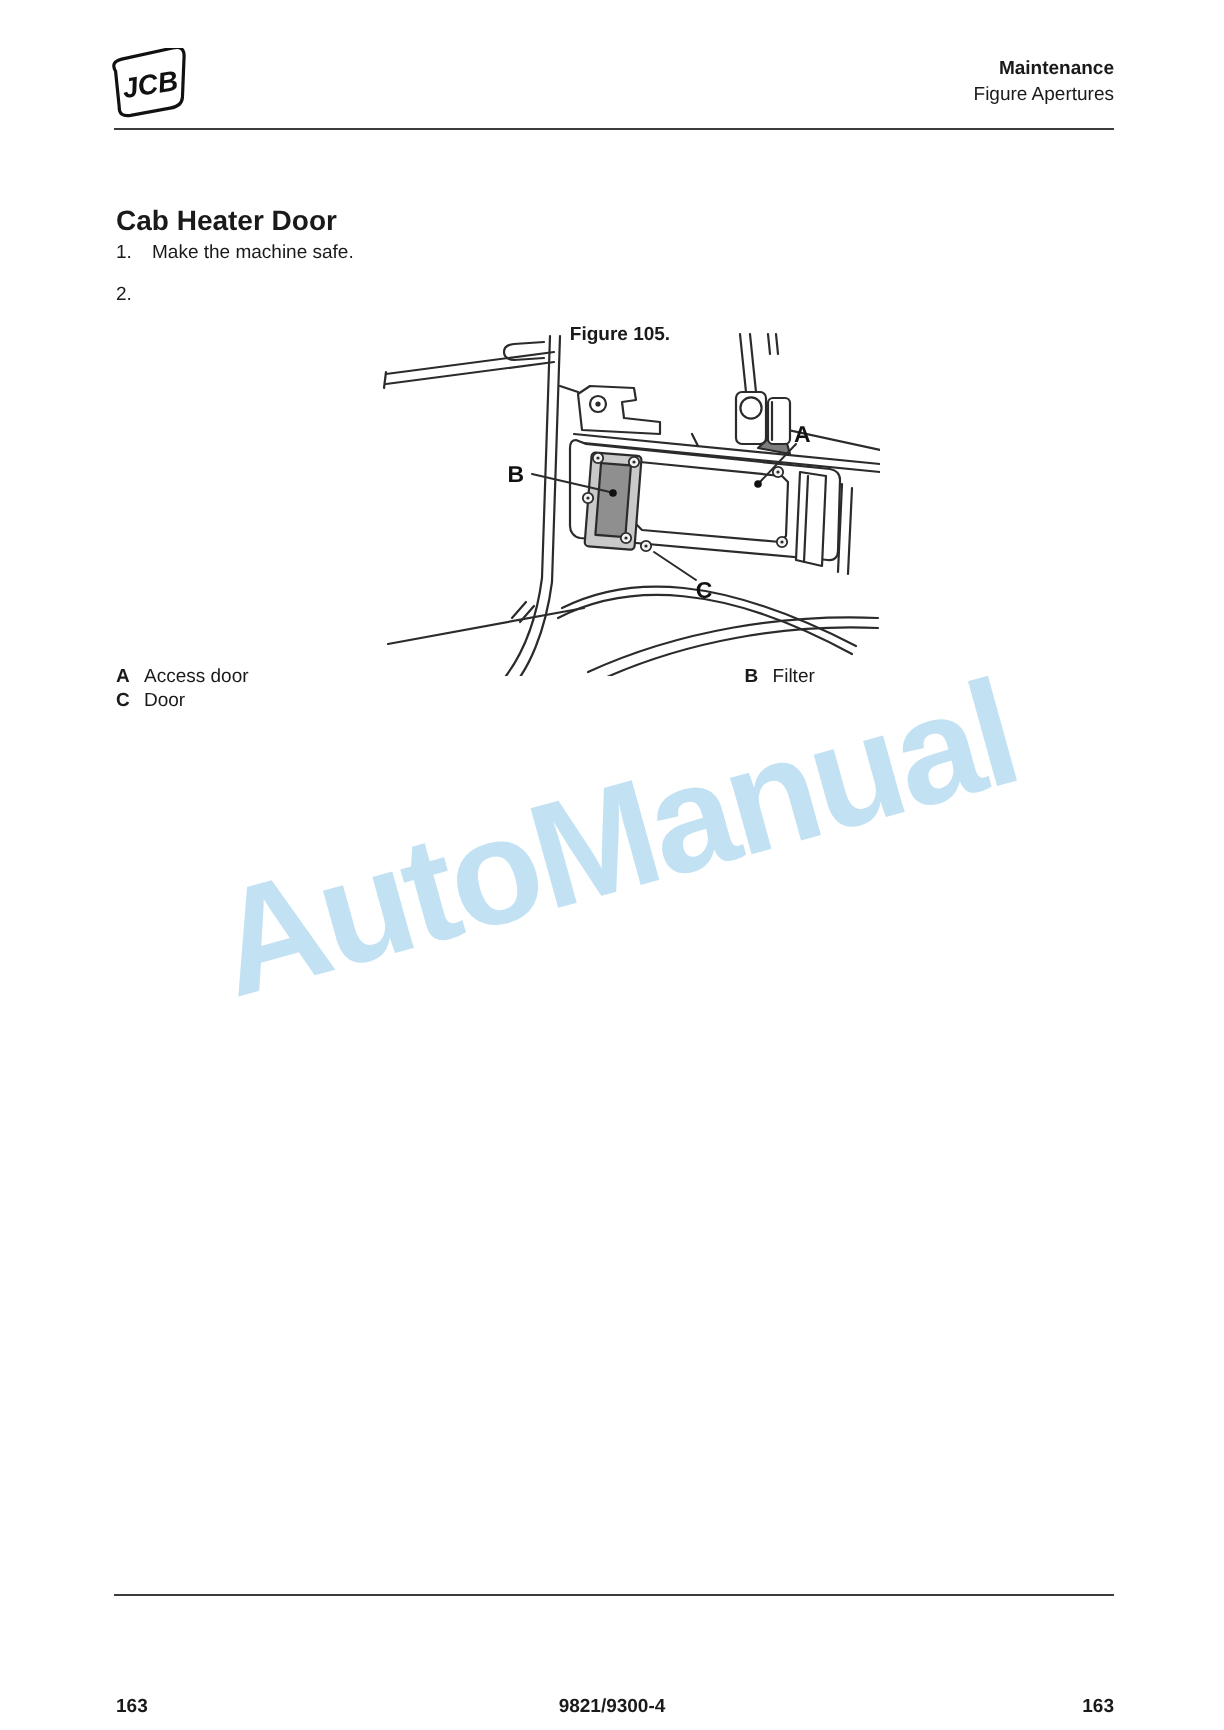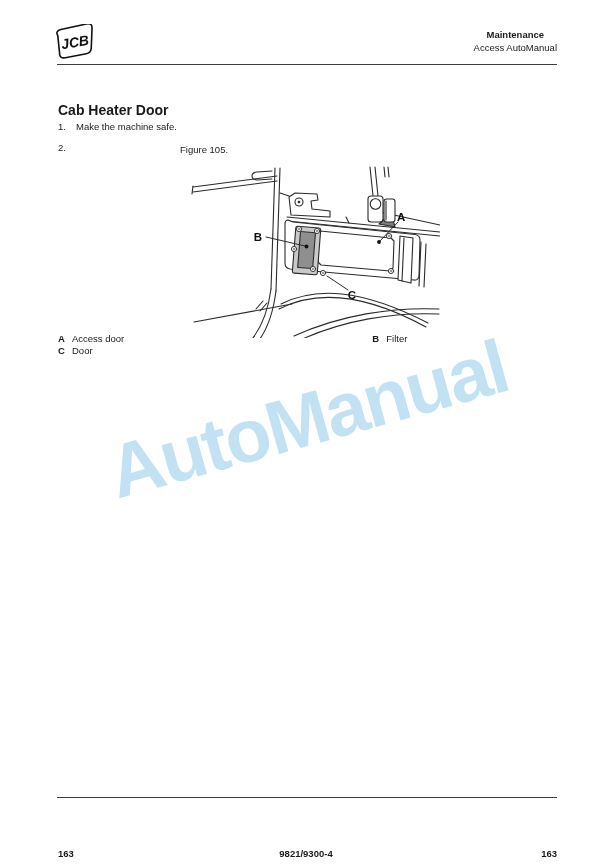--- a/index.html
+++ b/index.html
@@ -3,32 +3,32 @@
 <meta charset="utf-8">
 <style>
   html,body{margin:0;padding:0;}
   body{
     width:612px;height:865px;position:relative;background:#ffffff;
     font-family:"Liberation Sans", sans-serif;color:#1a1a1a;overflow:hidden;
   }
   .abs{position:absolute;}
   
   .logo{left:52px;top:24px;width:46px;height:36px;}
-  .hdr-right{right:55px;top:28px;text-align:center;font-size:9.5px;line-height:13px;z-index:2;}
+  .hdr-right{right:55px;top:28px;text-align:right;font-size:9.5px;line-height:13px;z-index:2;}
   .hdr-right .b{font-weight:bold;}
   .rule{left:57px;width:500px;height:1px;background:#3c3c3c;z-index:2;}
   .rule.top{top:64px;}
   .rule.bottom{top:797px;}
   
   .title{left:58px;top:102px;font-size:14px;font-weight:bold;z-index:2;}
   .step{left:58px;width:470px;font-size:9.5px;line-height:12px;z-index:2;display:flex;}
   .step .num{width:18px;flex:none;}
   .step1{top:121px;}
   .step2{top:142px;}
-  .fig-caption{left:180px;top:144px;width:260px;font-size:9.5px;font-weight:normal;z-index:2;}
+  .fig-caption{left:180px;top:162px;width:260px;text-align:center;font-size:9.5px;font-weight:bold;z-index:2;}
   .figure{left:180px;top:166px;width:260px;height:172px;z-index:2;}
   
   .legend{left:58px;top:333px;width:500px;font-size:9.5px;line-height:12px;z-index:2;}
   .lg-row{display:flex;}
   .lg-item{display:flex;}
   .lg-key{font-weight:bold;width:14px;flex:none;}
   .lg-b{margin-left:248px;}
   
   .watermark{left:62px;top:306px;width:492px;height:226px;display:flex;align-items:center;justify-content:center;z-index:1;pointer-events:none;}
   .watermark span{
@@ -50,21 +50,21 @@
 </div>
 
 <svg class="abs logo" viewBox="0 0 46 36" aria-hidden="true">
   <g transform="rotate(-9 23 18)">
     <path d="M7,9 Q5,4 11,3.5 L37,2 Q43,1.5 42,7 L38,27 Q37,31.5 31,31.5 L11,32 Q5,32 6,27 Z" fill="#ffffff" stroke="#111111" stroke-width="1.6"></path>
     <text x="23" y="23" text-anchor="middle" font-size="14" font-weight="bold" font-style="italic" fill="#111111">JCB</text>
   </g>
 </svg>
 <div class="abs hdr-right">
   <div class="b">Maintenance</div>
-  <div>Access AutoManual</div>
+  <div>Figure Apertures</div>
 </div>
 <div class="abs rule top"></div>
 
 <div class="abs title">Cab Heater Door</div>
 
 <div class="abs step step1">
   <span class="num">1.</span>
   <span>Make the machine safe.</span>
 </div>
 <div class="abs step step2">

